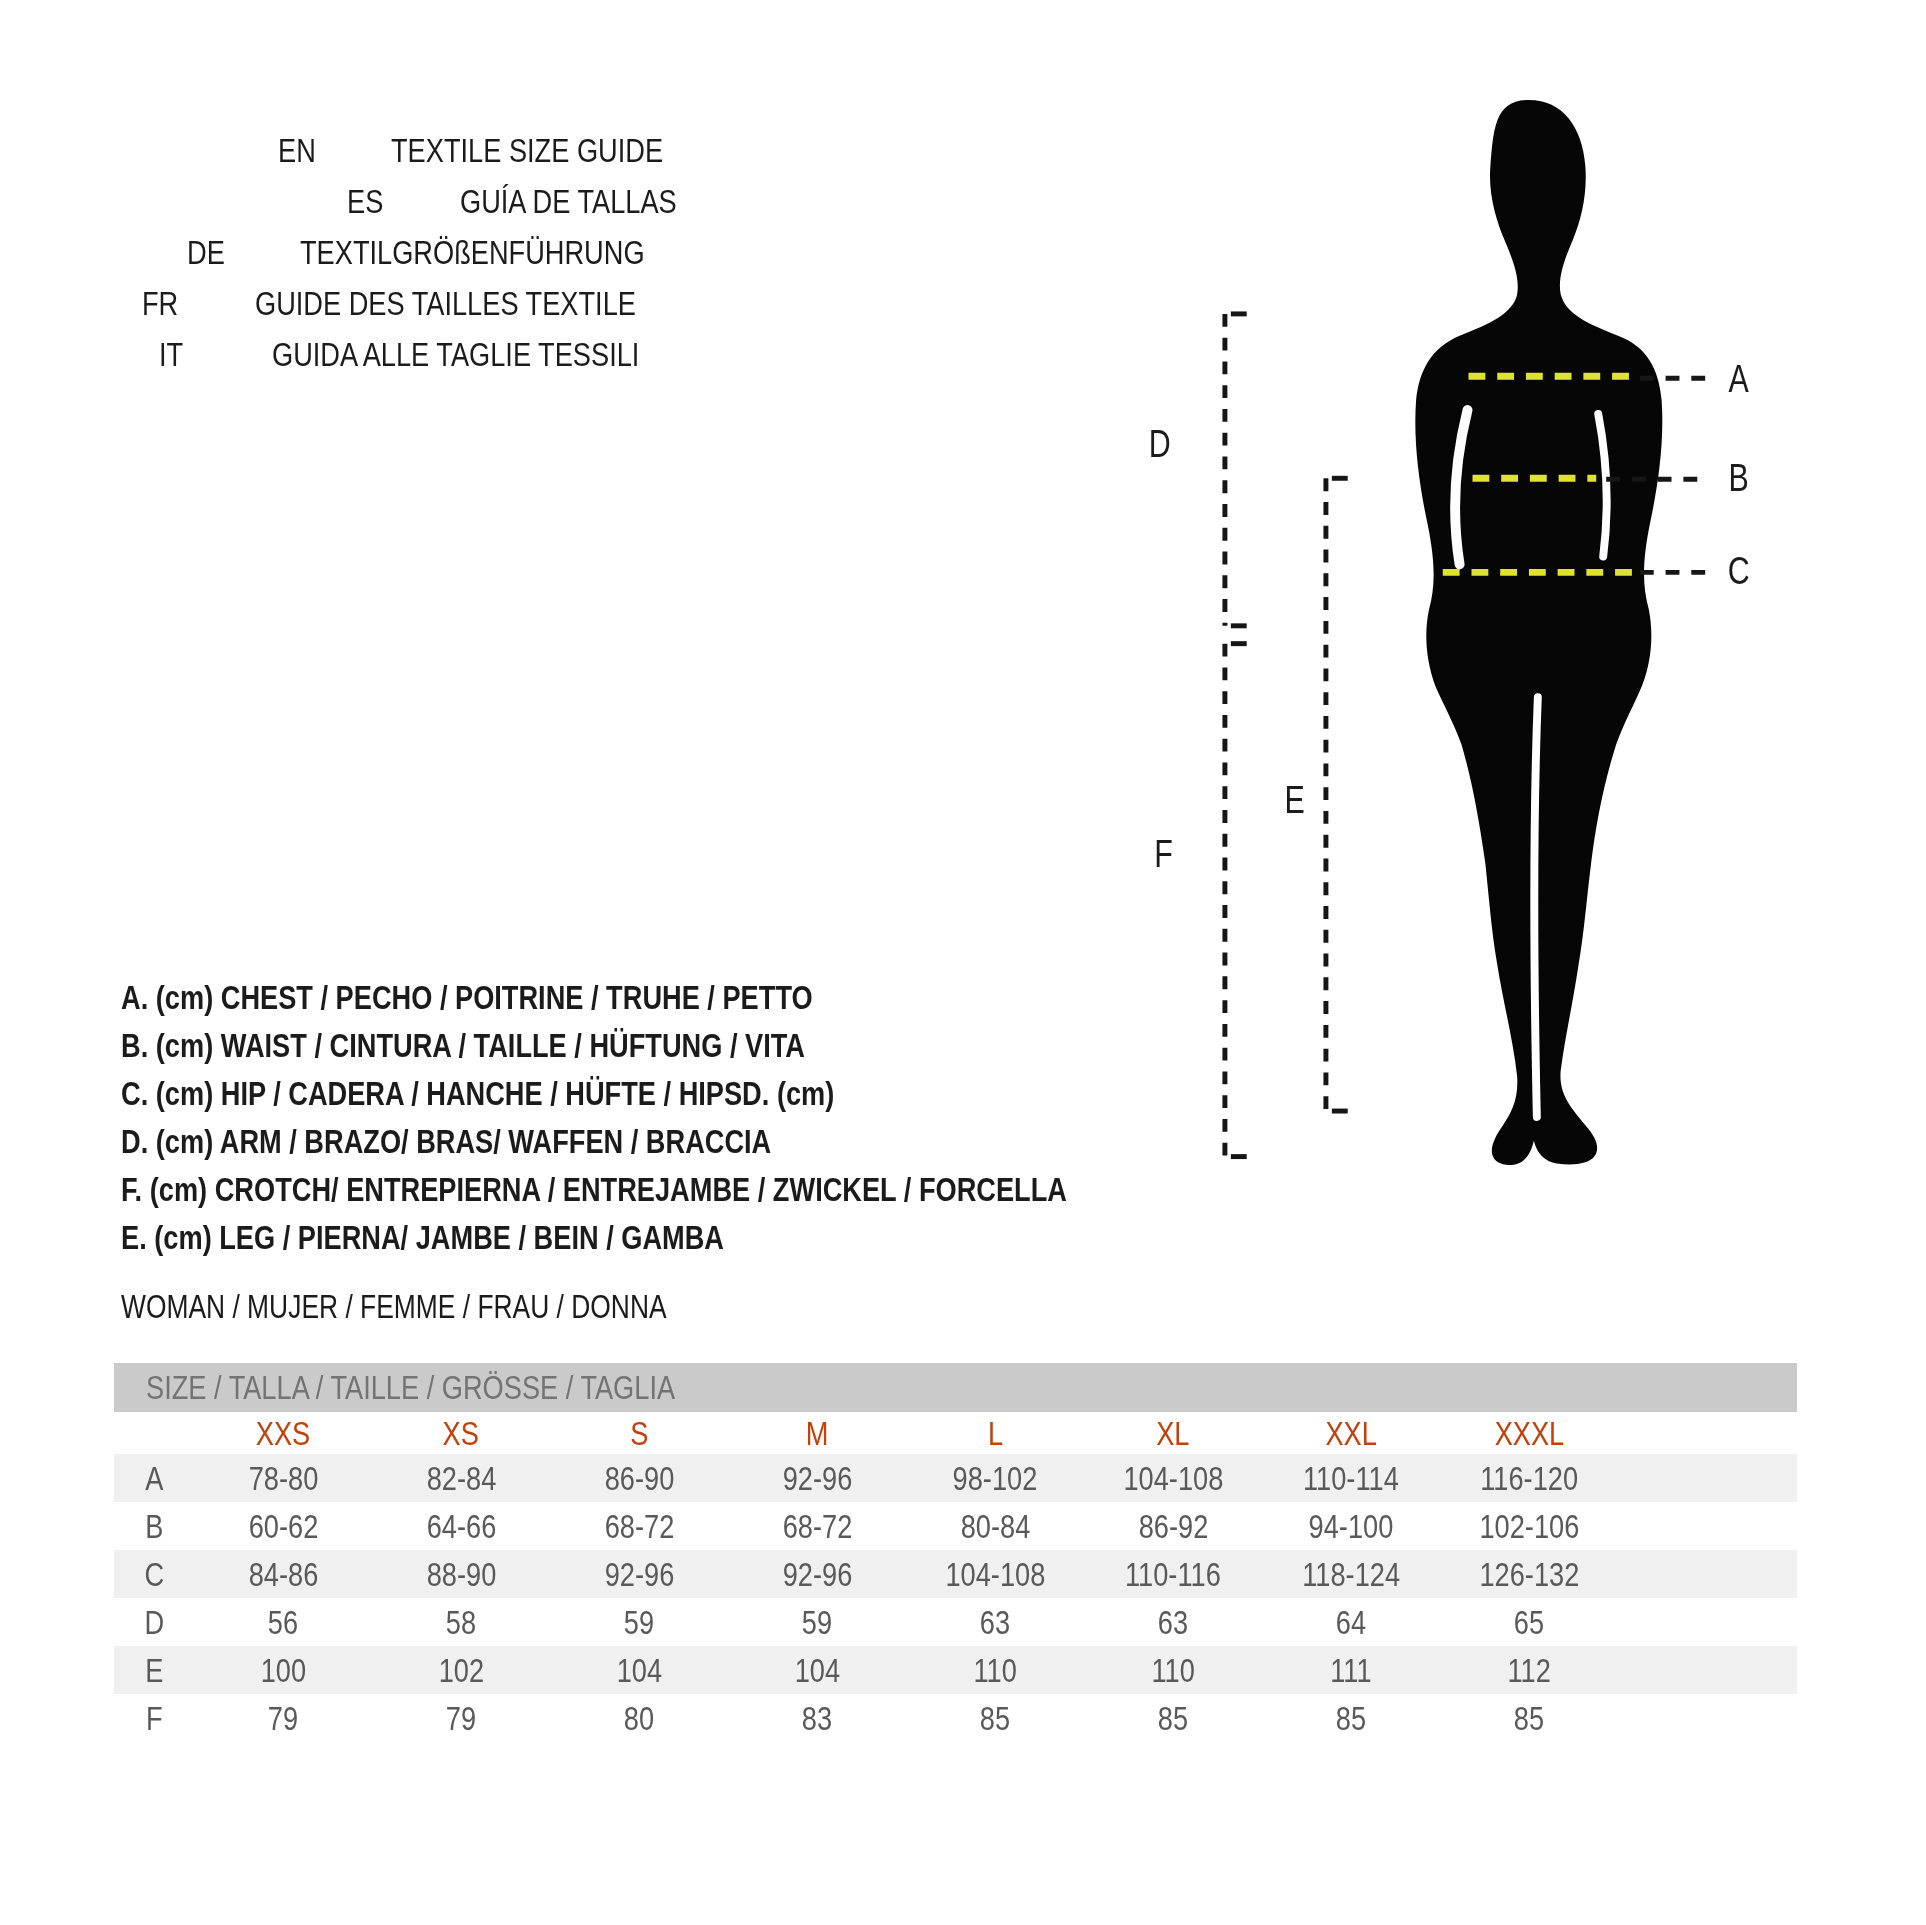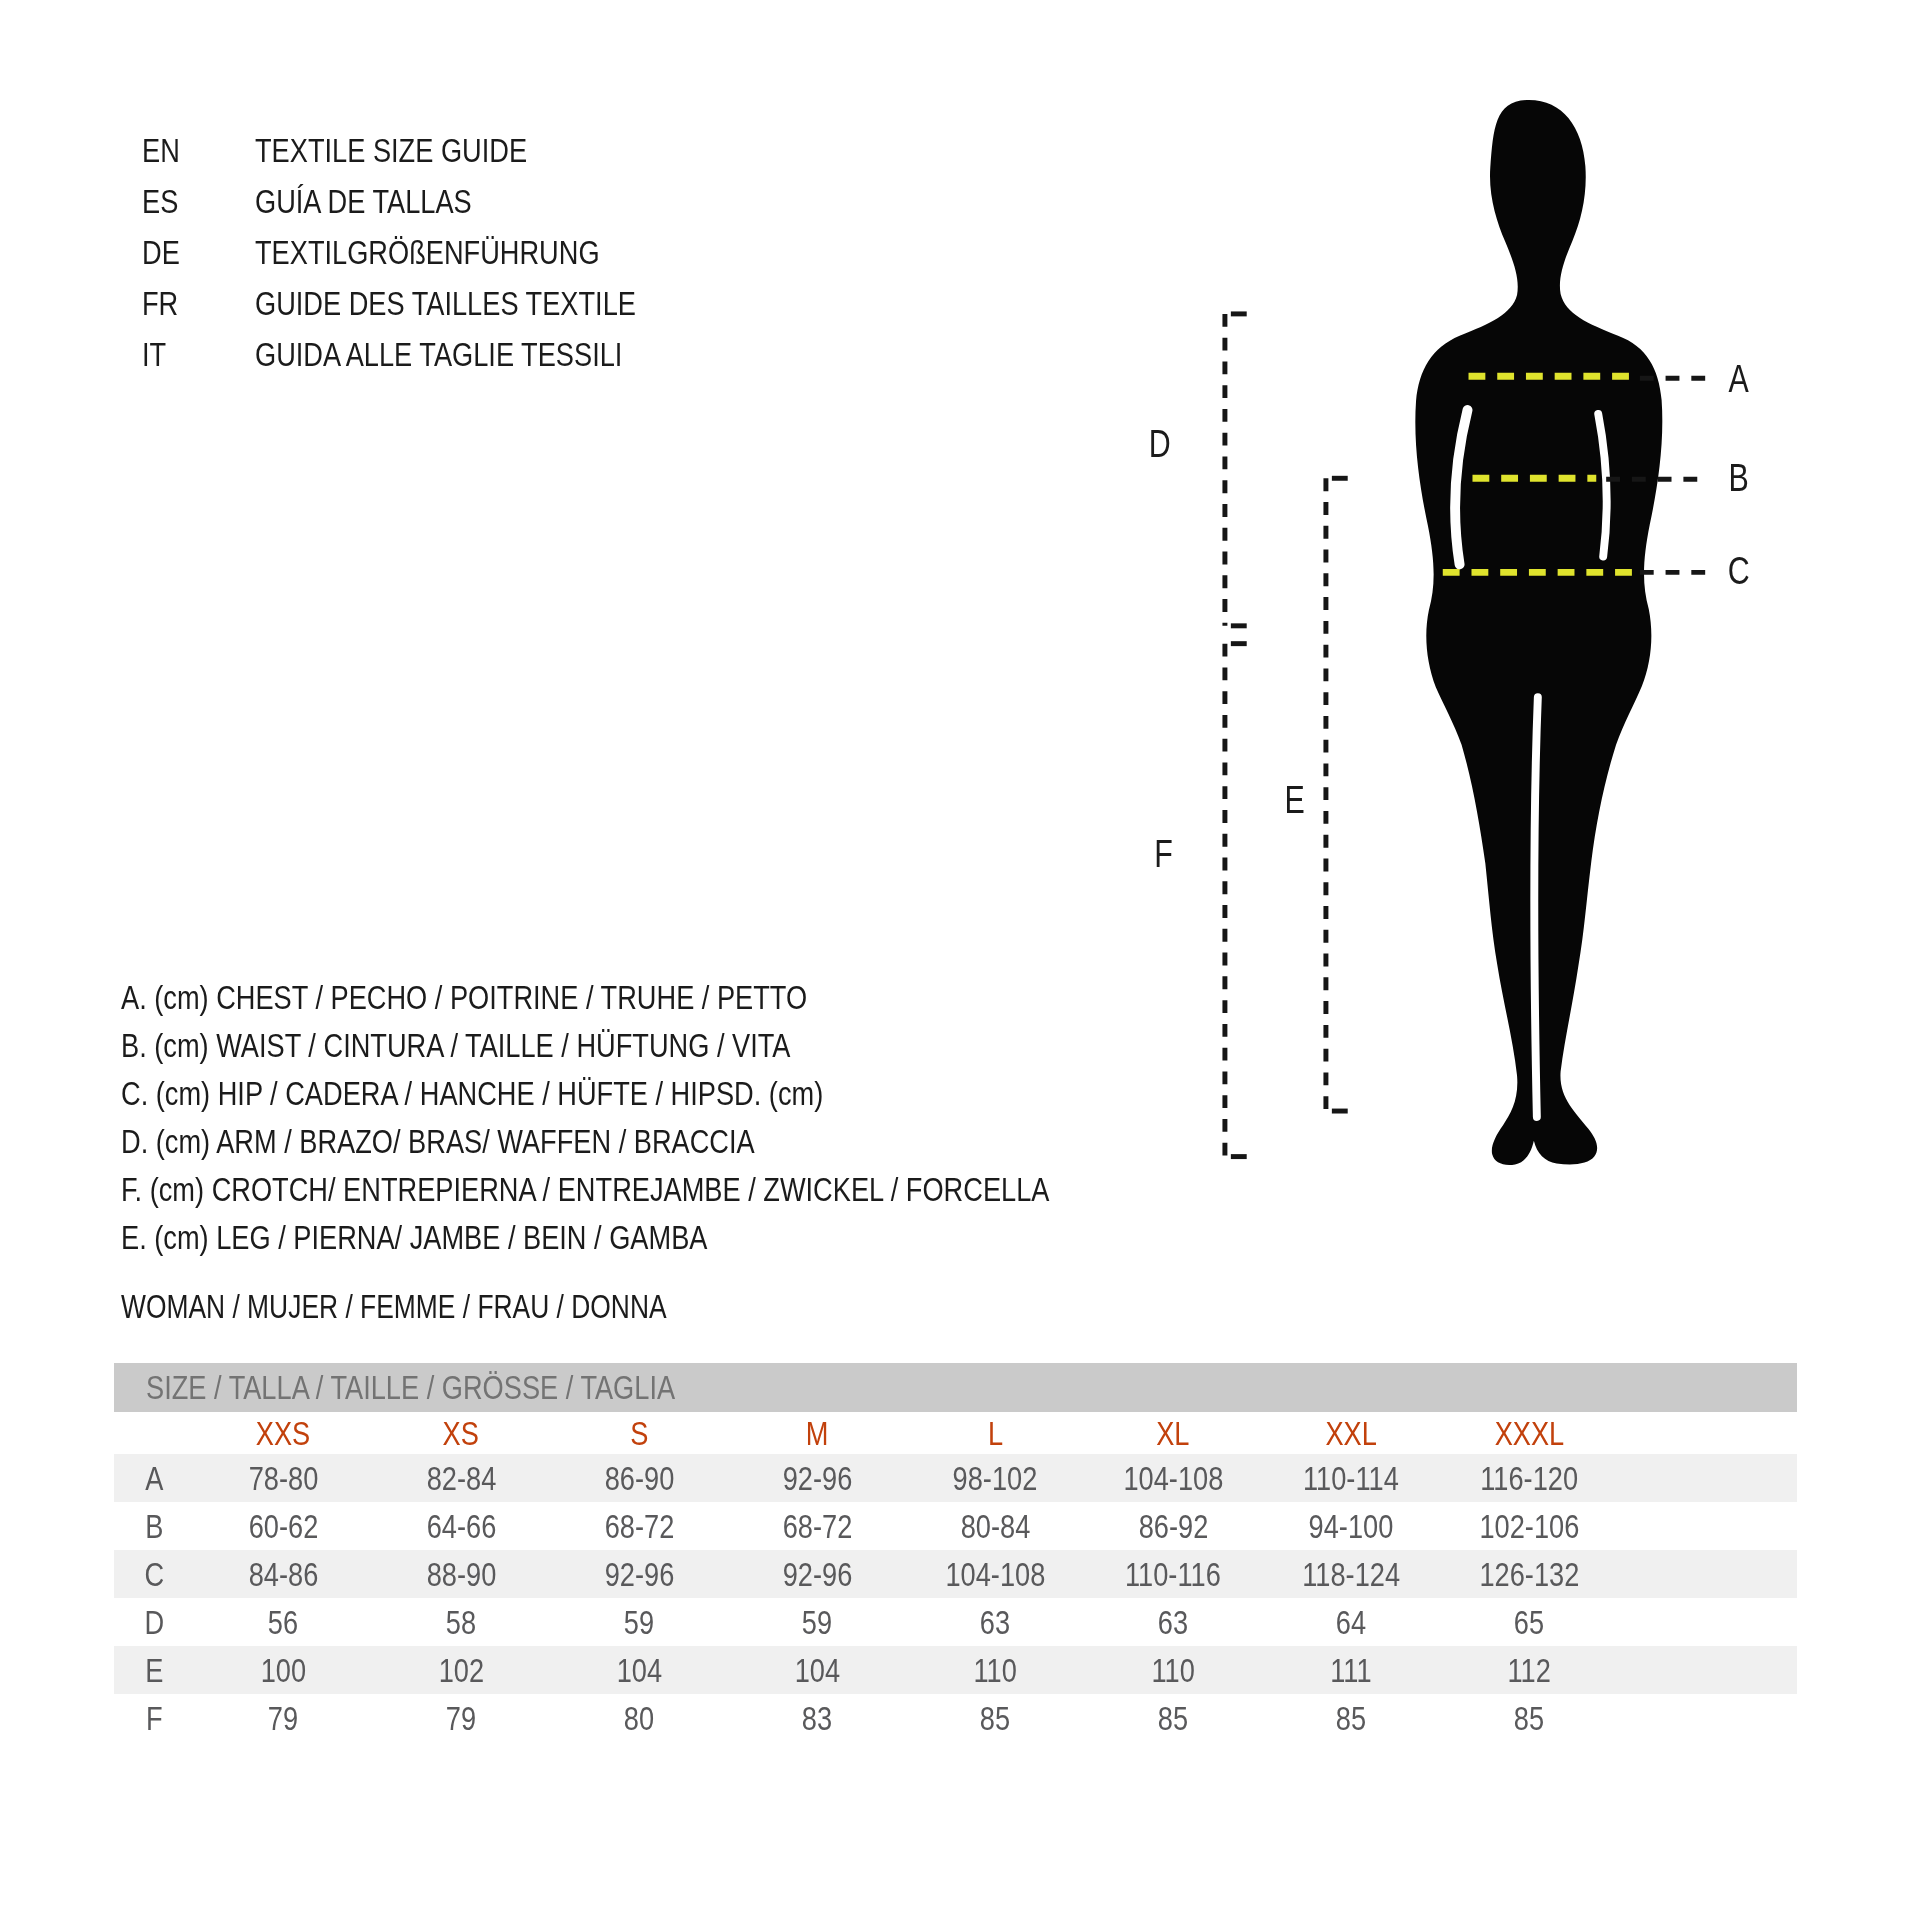--- a/index.html
+++ b/index.html
@@ -19,30 +19,30 @@
     background:#ffffff;
     overflow:hidden;
     font-family:"Liberation Sans", sans-serif;
     color:var(--text-black);
   }
   .cx{display:inline-block;transform:scaleX(0.8);transform-origin:0 50%;white-space:nowrap;}
   .cxc{display:inline-block;transform:scaleX(0.8);transform-origin:50% 50%;white-space:nowrap;}
 
   
   .lang-block{position:absolute;left:142px;top:125px;}
-  .lang-row{display:flex;height:51px;align-items:center;font-size:34px;font-weight:400;}
+  .lang-row{display:flex;height:51px;align-items:center;font-size:34px;font-weight:400;justify-content:flex-end;}
   .lang-code{width:113px;flex:0 0 113px;}
 
   
   .mlabel{position:absolute;width:59px;margin-left:-30px;height:48px;margin-top:-24px;
           line-height:48px;text-align:center;font-size:38px;color:var(--text-black);}
 
   
   .legend-block{position:absolute;left:121px;top:973px;}
-  .legend-line{height:48px;line-height:48px;font-size:34px;}
+  .legend-line{height:48px;line-height:48px;font-size:34px;font-weight:bold;}
 
   
   .gender-heading{position:absolute;left:121px;top:1283px;height:48px;line-height:48px;font-size:33px;}
 
   
   .size-table{position:absolute;left:114px;top:1363px;width:1683px;}
   .bar{height:49px;background:var(--bar-bg);display:flex;align-items:center;
        padding-left:32px;box-sizing:border-box;font-size:34px;color:var(--bar-text);}
   .grid-row{display:grid;grid-template-columns:80px repeat(8,178px) 1fr;align-items:center;
             height:48px;font-size:34px;color:var(--table-text);}

